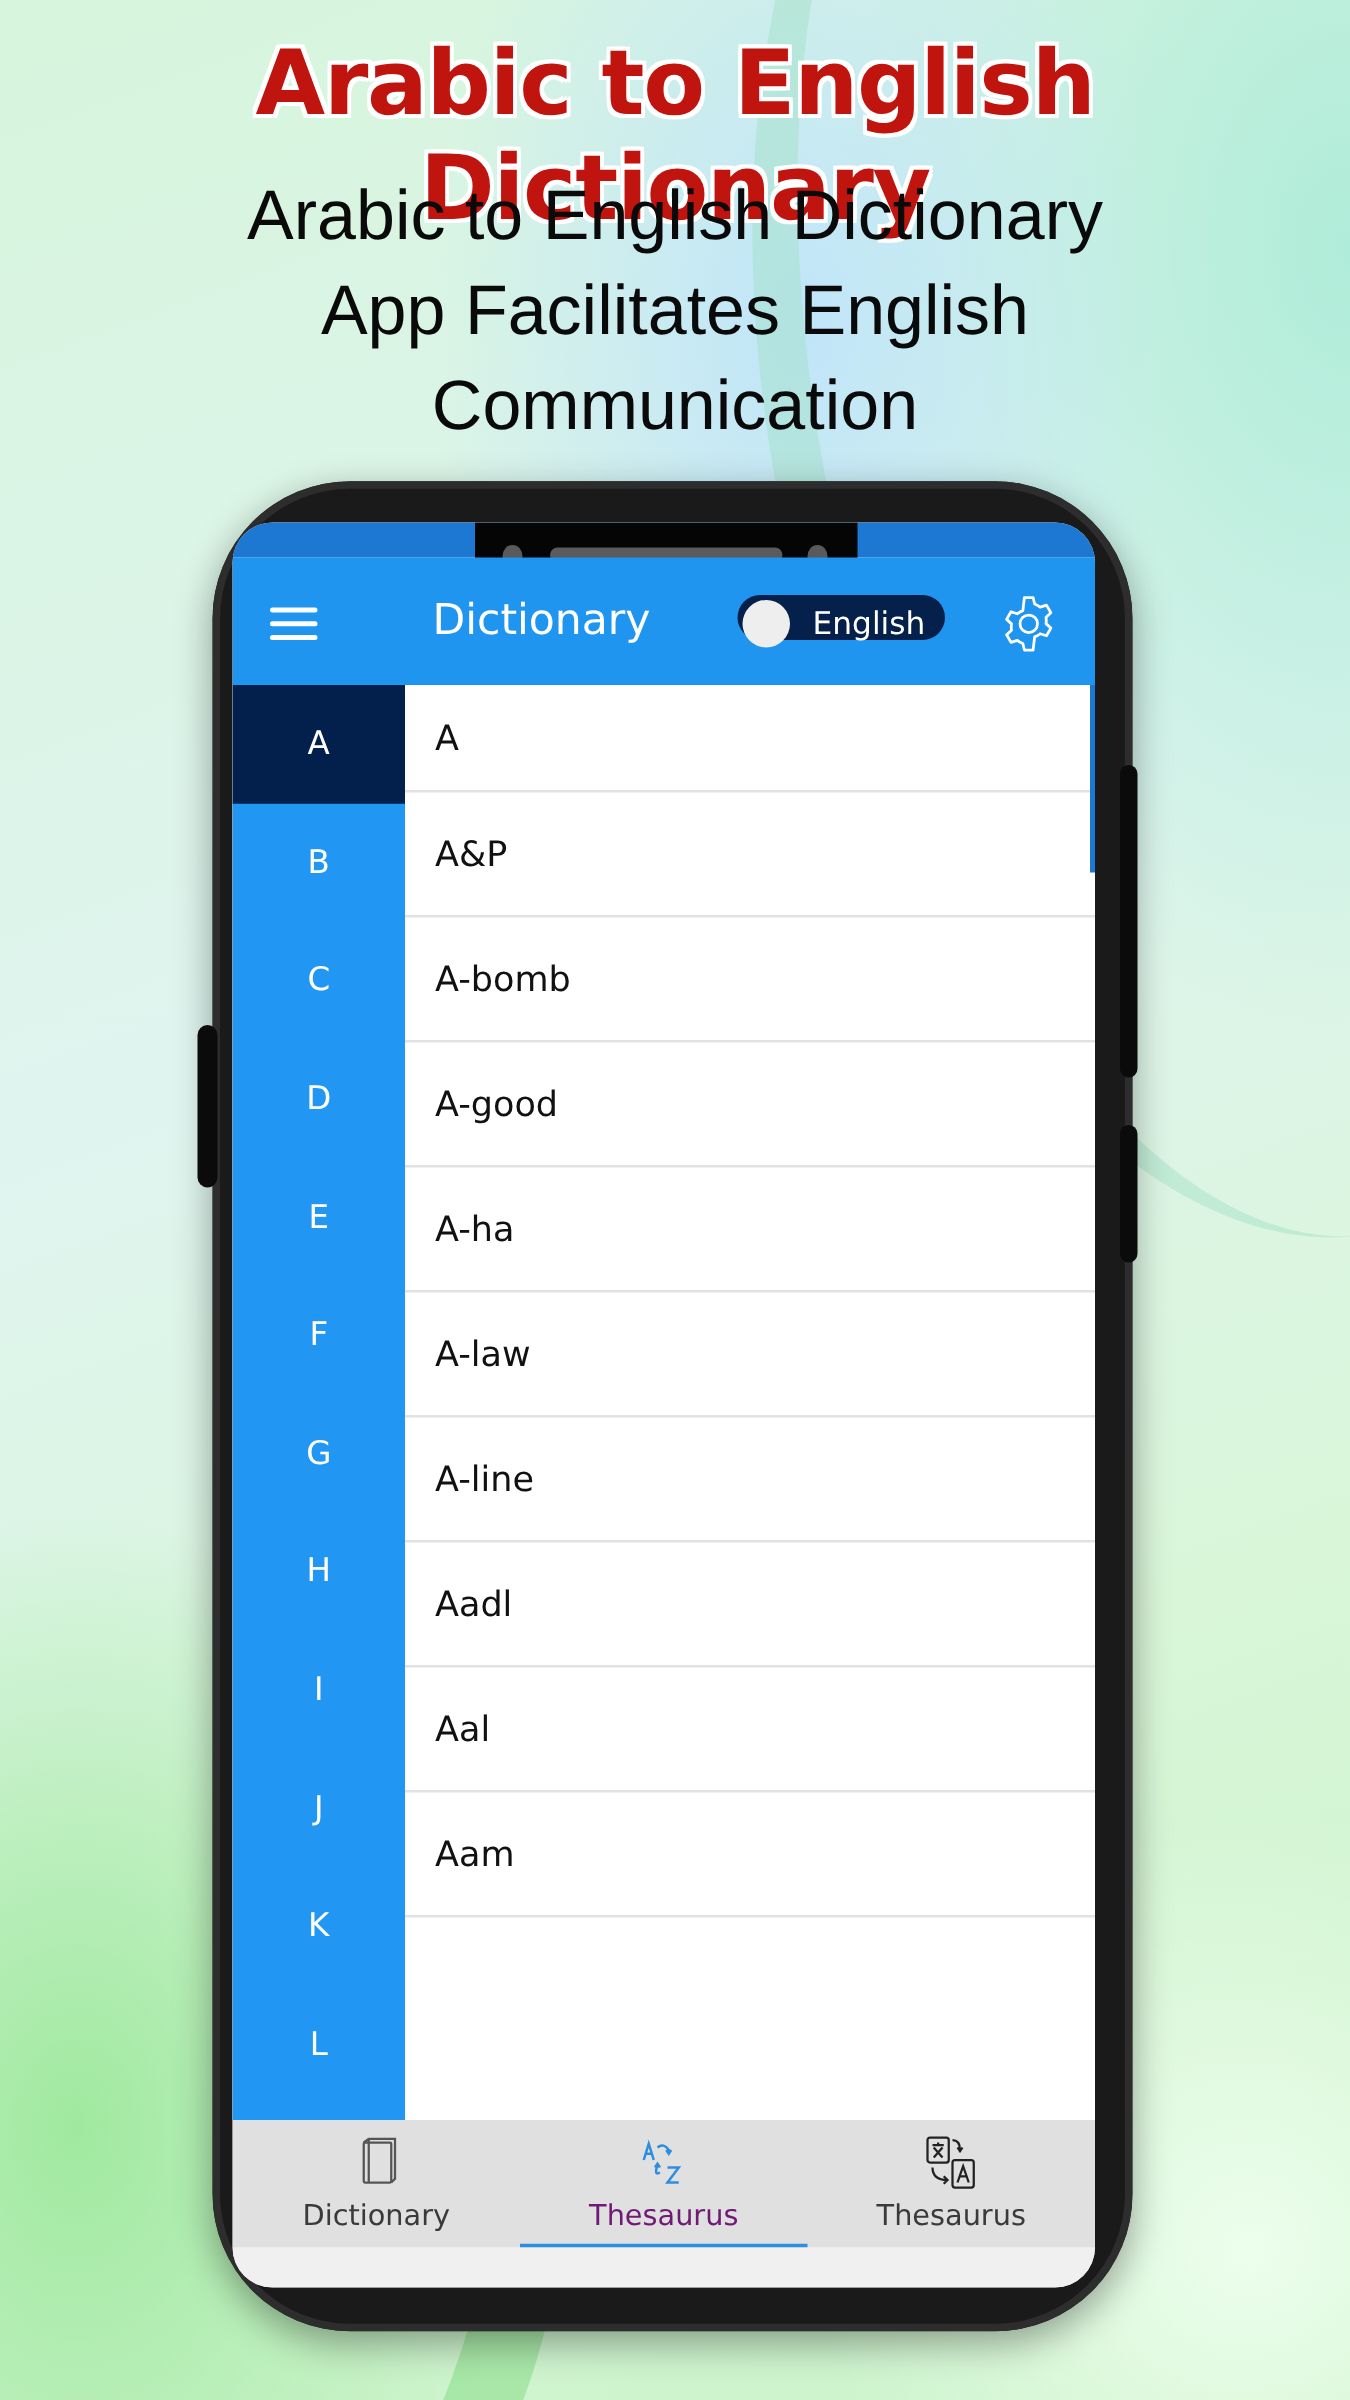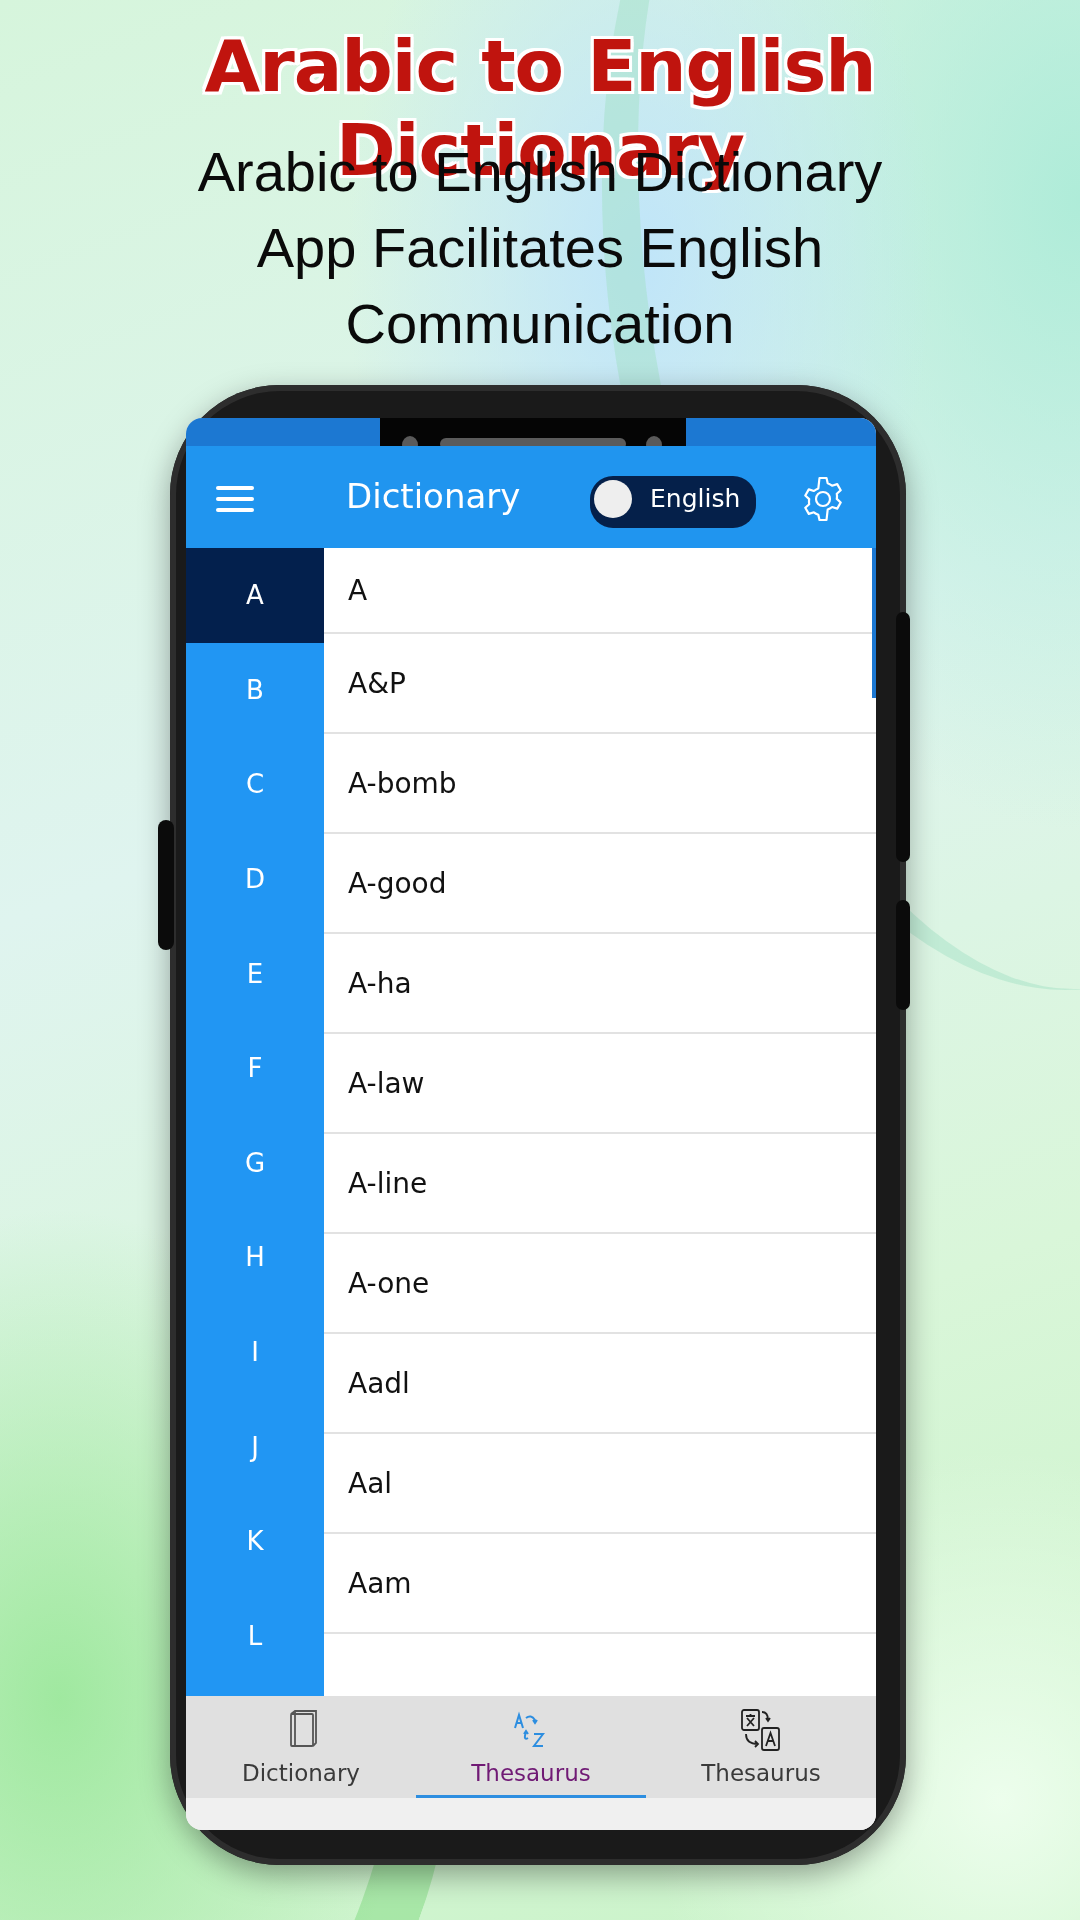--- a/index.html
+++ b/index.html
@@ -42,21 +42,21 @@
     background: #1a1a1a; border-radius: 110px;
     box-shadow: 0 10px 30px rgba(0,0,0,0.35), inset 0 0 0 6px #2d2d2d;
   }
   .side-btn { position: absolute; background: #0b0b0b; border-radius: 8px; }
   .btn-r1 { left: 896px; top: 612px; width: 14px; height: 250px; }
   .btn-r2 { left: 896px; top: 900px; width: 14px; height: 110px; }
   .btn-l1 { left: 158px; top: 820px; width: 16px; height: 130px; }
 
   .screen {
     position: absolute; left: 186px; top: 418px; width: 690px; height: 1412px;
-    background: #f0f0f0; border-radius: 16px; overflow: hidden;
+    background: #f0f0f0; border-radius: 32px; overflow: hidden;
   }
   .statusbar { position: absolute; left: 0; top: 0; width: 100%; height: 28px; background: #1c78d2; }
   .notch {
     position: absolute; left: 194px; top: 0; width: 306px; height: 62px;
     background: #050505; border-radius: 0 0 28px 28px;
   }
   .notch .cam { position: absolute; top: 18px; width: 16px; height: 18px; background: #5a5a5a; border-radius: 50%; }
   .notch .cam.l { left: 22px; } .notch .cam.r { left: 266px; }
   .notch .speaker { position: absolute; left: 60px; top: 20px; width: 186px; height: 12px; background: #5b5b5b; border-radius: 6px; }
 
@@ -64,21 +64,21 @@
     position: absolute; left: 0; top: 28px; width: 100%; height: 102px; background: #2095ef;
   }
   .menu-btn { position: absolute; left: 30px; top: 38px; width: 38px; height: 30px; cursor: pointer; }
   .menu-btn span { position: absolute; left: 0; width: 38px; height: 4px; background: #fff; border-radius: 2px; }
   .menu-btn span:nth-child(1) { top: 2px; } .menu-btn span:nth-child(2) { top: 13px; } .menu-btn span:nth-child(3) { top: 24px; }
   .appbar-title {
     position: absolute; left: 160px; top: 30px; color: #fff;
     font-family: "DejaVu Sans", sans-serif; font-size: 34px;
   }
   .lang-toggle {
-    position: absolute; left: 404px; top: 30px; width: 166px; height: 52px;
+    position: absolute; left: 404px; top: 30px; width: 166px; height: 36px;
     background: #05204a; border-radius: 23px; cursor: pointer;
   }
   .lang-toggle .knob { position: absolute; left: 4px; top: 4px; width: 38px; height: 38px; background: #eeeeee; border-radius: 50%; }
   .lang-toggle .label { position: absolute; left: 60px; top: 8px; color: #fff; font-family: "DejaVu Sans", sans-serif; font-size: 25px; }
   .settings-btn { position: absolute; left: 612px; top: 28px; width: 50px; height: 50px; cursor: pointer; }
 
   .content { position: absolute; left: 0; top: 130px; width: 100%; height: 1148px; background: #fff; }
   .alpha {
     position: absolute; left: 0; top: 0; width: 138px; height: 100%; background: #2196f3;
   }
@@ -175,21 +175,20 @@
       <div class="alpha-item">L</div>
     </div>
     <div class="words">
       <div class="word-row">A</div>
       <div class="word-row">A&amp;P</div>
       <div class="word-row">A-bomb</div>
       <div class="word-row">A-good</div>
       <div class="word-row">A-ha</div>
       <div class="word-row">A-law</div>
       <div class="word-row">A-line</div>
-      <div class="word-row">A-one</div>
       <div class="word-row">Aadl</div>
       <div class="word-row">Aal</div>
       <div class="word-row">Aam</div>
       <div class="scrollbar"></div>
     </div>
   </div>
 
   <div class="bottom-nav">
     <div class="nav-tab">
       <span class="ic">

